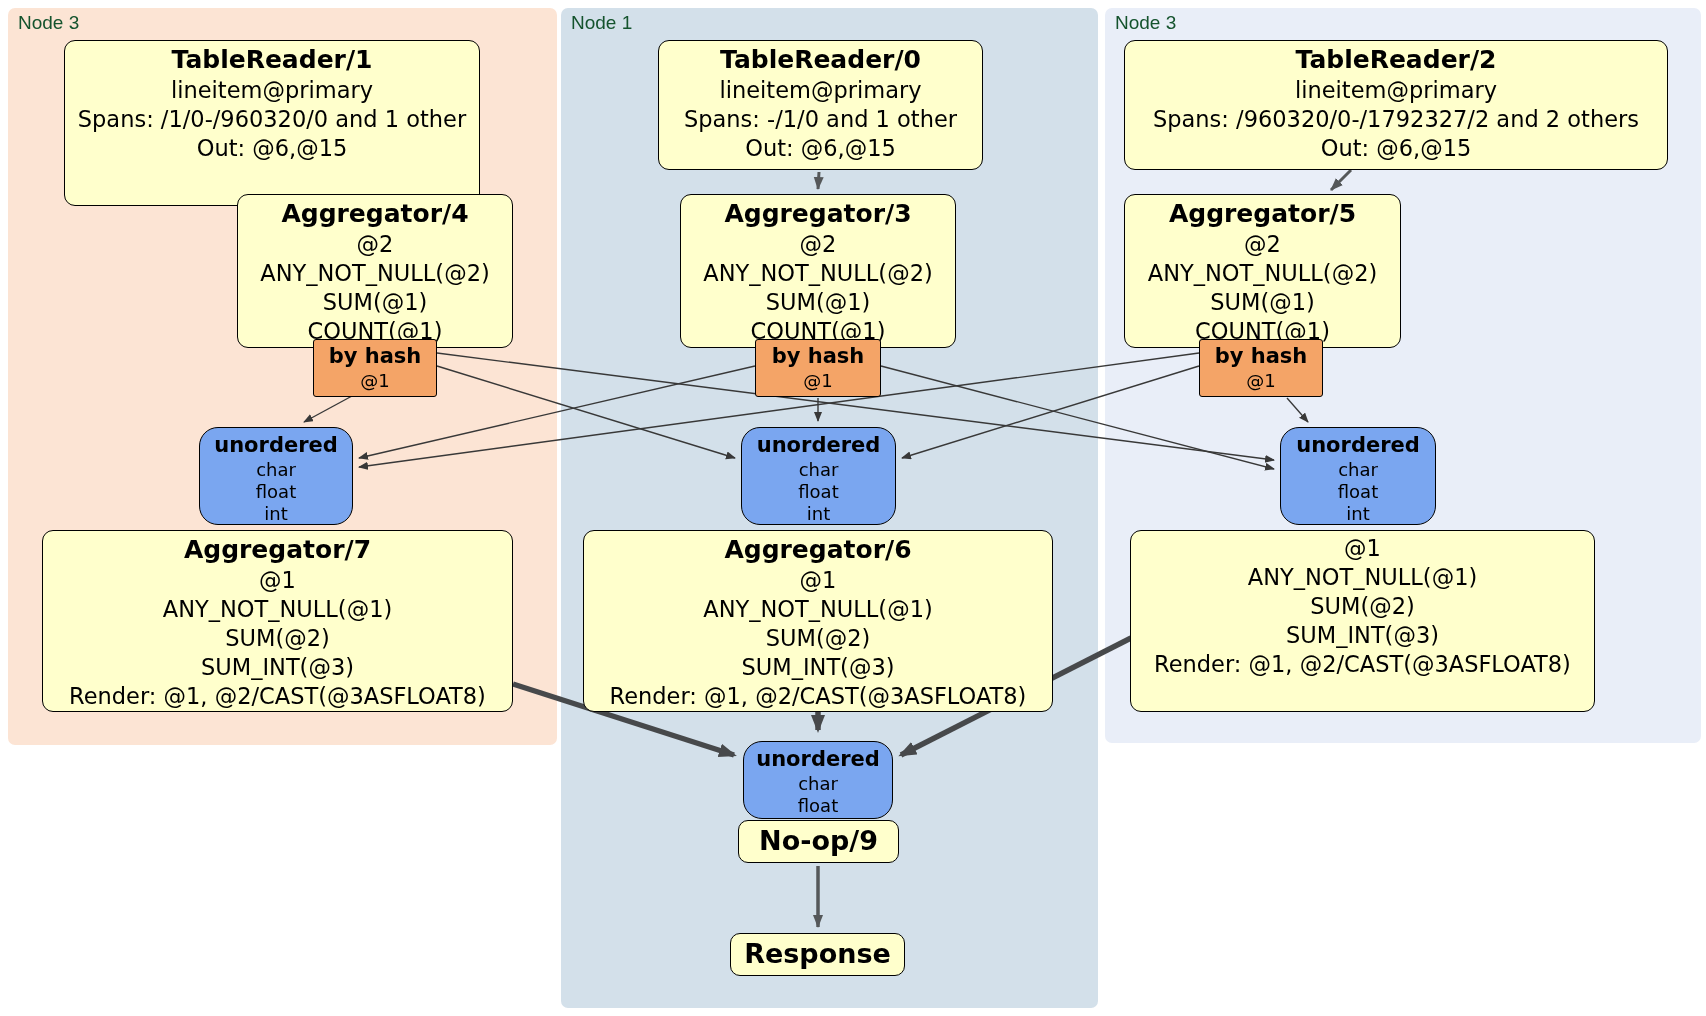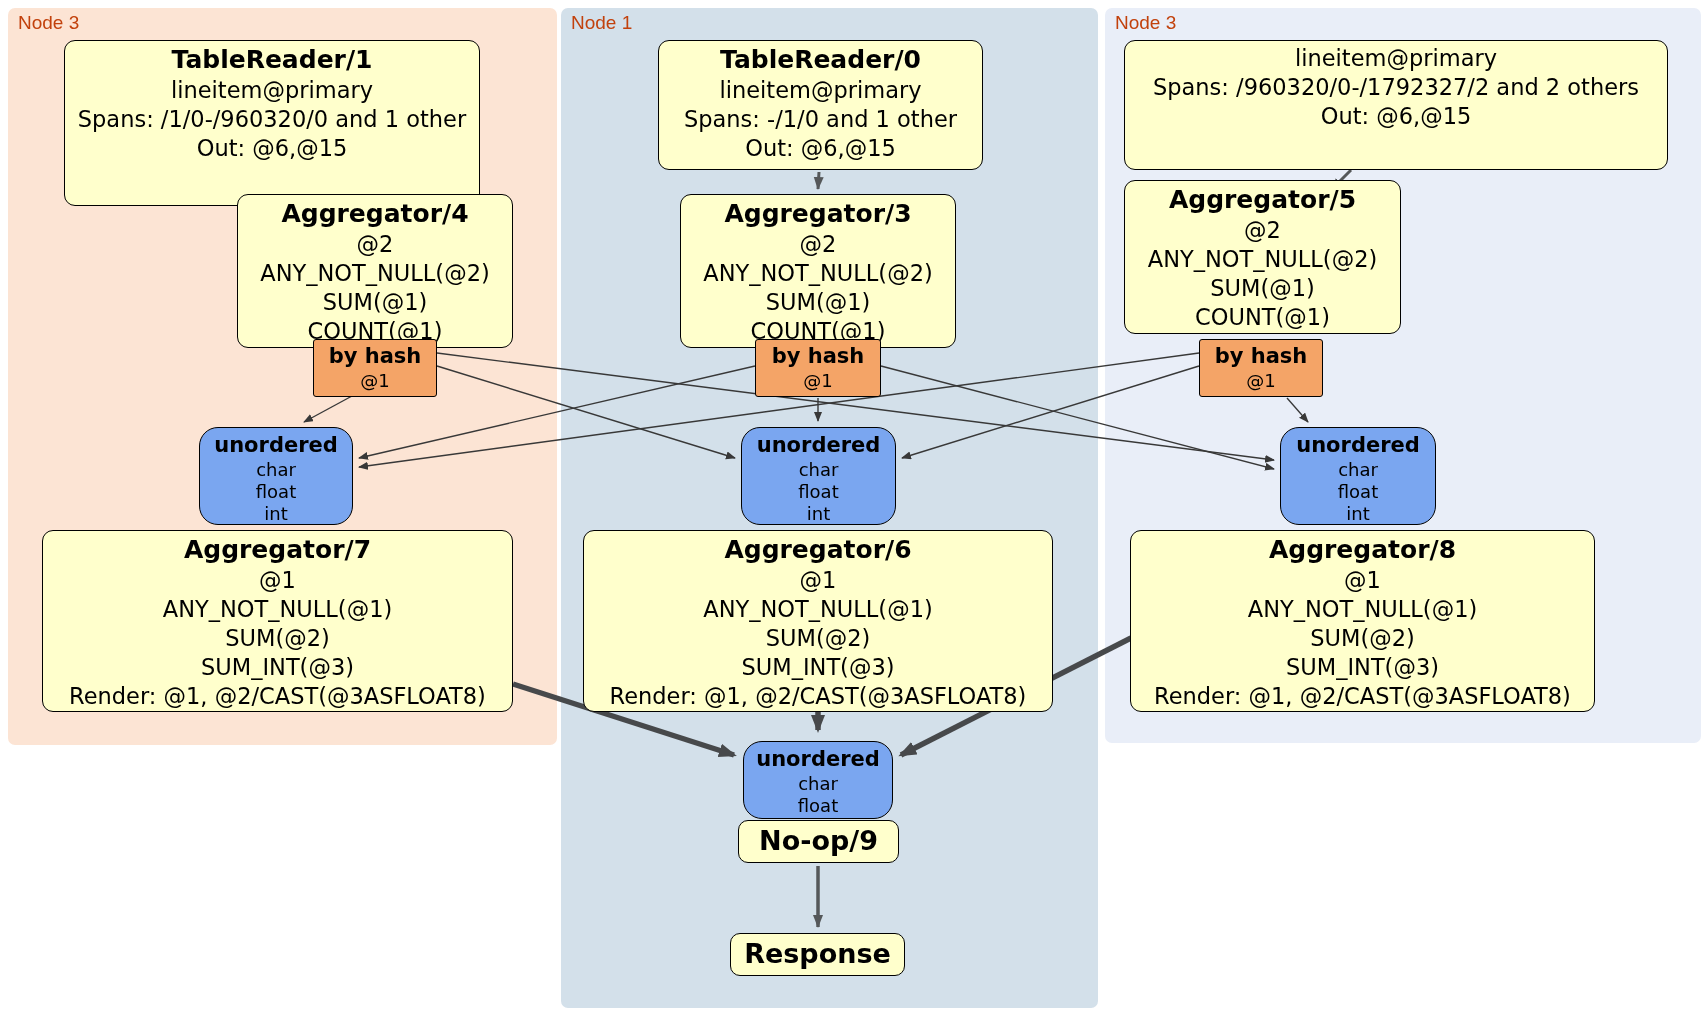--- a/index.html
+++ b/index.html
@@ -6,21 +6,21 @@
   .canvas {
     position:relative; width:1706px; height:1016px; overflow:hidden;
     background:#ffffff;
     font-family:"DejaVu Sans", sans-serif;
     color:#000;
   }
   .panel { position:absolute; border-radius:7px; }
   .panel-label {
     position:absolute; left:10px; top:4px;
     font-family:"Liberation Sans", sans-serif;
-    font-size:19px; color:#c2410c;
+    font-size:19px; color:#14532d;
   }
   svg.edges { position:absolute; left:0; top:0; z-index:2; pointer-events:none; }
 
   .opbox {
     position:absolute; z-index:3;
     background:#ffffcc; border:1.6px solid #000; border-radius:11px;
     text-align:center; box-sizing:border-box; padding-top:3px;
   }
   .opbox .box-title { font-weight:bold; font-size:25px; line-height:32px; white-space:nowrap; }
   .opbox .box-line  { font-size:22.5px; line-height:29px; white-space:nowrap; }
@@ -113,20 +113,21 @@
   </div>
 
   <div class="opbox" style="left:658px; top:40px; width:325px; height:130px;">
     <div class="box-title">TableReader/0</div>
     <div class="box-line">lineitem@primary</div>
     <div class="box-line">Spans: -/1/0 and 1 other</div>
     <div class="box-line">Out: @6,@15</div>
   </div>
 
   <div class="opbox" style="left:1124px; top:40px; width:544px; height:130px;">
+    <div class="box-title">TableReader/2</div>
     <div class="box-line">lineitem@primary</div>
     <div class="box-line">Spans: /960320/0-/1792327/2 and 2 others</div>
     <div class="box-line">Out: @6,@15</div>
   </div>
 
   <div class="opbox" style="left:237px; top:194px; width:276px; height:154px;">
     <div class="box-title">Aggregator/4</div>
     <div class="box-line">@2</div>
     <div class="box-line">ANY_NOT_NULL(@2)</div>
     <div class="box-line">SUM(@1)</div>
@@ -134,21 +135,21 @@
   </div>
 
   <div class="opbox" style="left:680px; top:194px; width:276px; height:154px;">
     <div class="box-title">Aggregator/3</div>
     <div class="box-line">@2</div>
     <div class="box-line">ANY_NOT_NULL(@2)</div>
     <div class="box-line">SUM(@1)</div>
     <div class="box-line">COUNT(@1)</div>
   </div>
 
-  <div class="opbox" style="left:1124px; top:180px; width:277px; height:154px;">
+  <div class="opbox" style="left:1124px; top:194px; width:277px; height:154px;">
     <div class="box-title">Aggregator/5</div>
     <div class="box-line">@2</div>
     <div class="box-line">ANY_NOT_NULL(@2)</div>
     <div class="box-line">SUM(@1)</div>
     <div class="box-line">COUNT(@1)</div>
   </div>
 
   <div class="router" style="left:313px; top:339px; width:124px; height:58px;">
     <div class="router-title">by hash</div>
     <div class="router-sub">@1</div>
@@ -193,21 +194,20 @@
   <div class="opbox" style="left:583px; top:530px; width:470px; height:182px;">
     <div class="box-title">Aggregator/6</div>
     <div class="box-line">@1</div>
     <div class="box-line">ANY_NOT_NULL(@1)</div>
     <div class="box-line">SUM(@2)</div>
     <div class="box-line">SUM_INT(@3)</div>
     <div class="box-line">Render: @1, @2/CAST(@3ASFLOAT8)</div>
   </div>
 
   <div class="opbox" style="left:1130px; top:530px; width:465px; height:182px;">
-    <div class="box-title">Aggregator/8</div>
     <div class="box-line">@1</div>
     <div class="box-line">ANY_NOT_NULL(@1)</div>
     <div class="box-line">SUM(@2)</div>
     <div class="box-line">SUM_INT(@3)</div>
     <div class="box-line">Render: @1, @2/CAST(@3ASFLOAT8)</div>
   </div>
 
   <div class="sync" style="left:743px; top:741px; width:150px; height:78px;">
     <div class="sync-title">unordered</div>
     <div class="sync-item">char</div>

